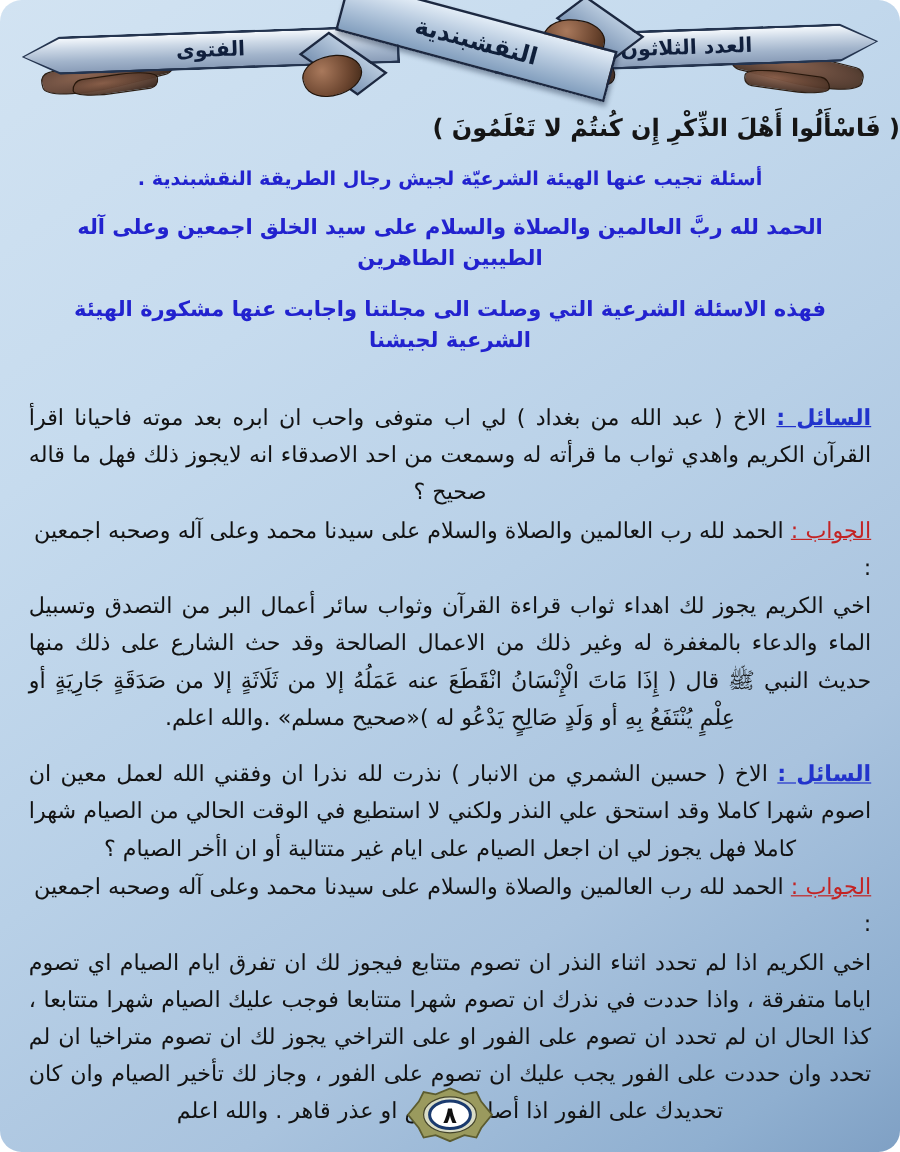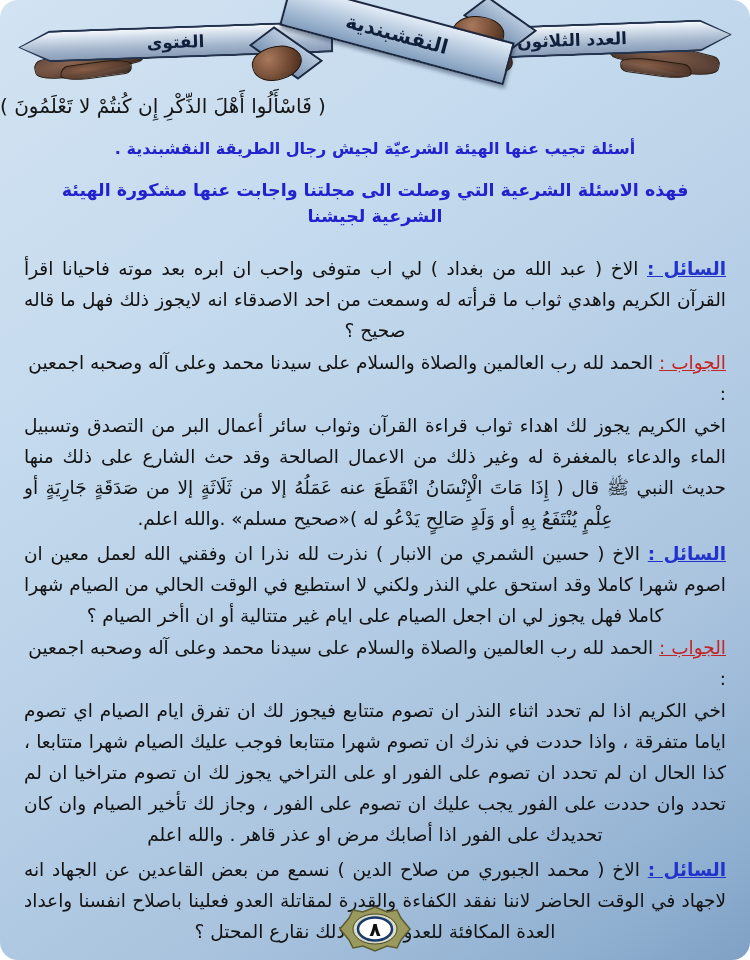--- a/index.html
+++ b/index.html
@@ -48,35 +48,35 @@
     background:linear-gradient(180deg,#e2ecf6 0%,#b6c9de 45%,#839fbe 100%);
     border:2px solid #1c2840;display:flex;align-items:center;justify-content:center;
     color:#0f1f3a;font-weight:bold;font-size:20px;letter-spacing:1px;
     box-shadow:2px 3px 4px rgba(20,35,60,.4);
   }
   .ribbon-tail{position:absolute;background:linear-gradient(180deg,#b7c9dd,#7e97b6);border:2px solid #1c2840;}
   .tail-l{left:256px;top:38px;width:56px;height:26px;transform:rotate(35deg) skewX(-18deg);}
   .tail-r{left:470px;top:8px;width:56px;height:26px;transform:rotate(35deg) skewX(-18deg);}
   
   .basmala{text-align:center;font-size:25px;font-weight:bold;color:#1b1b1b;margin:0 0 2px;line-height:30px;}
-  .verse{text-align:left;font-size:20px;font-weight:normal;color:#151515;margin:0 0 6px;line-height:28px;}
+  .verse{text-align:right;font-size:20px;font-weight:bold;color:#151515;margin:0 0 6px;line-height:28px;}
   
   .intro{color:#2222cf;font-weight:bold;text-align:center;margin:16px;padding:0 26px;}
   .intro.l1{font-size:16px;line-height:25px;}
   .intro.l2,.intro.l3,.intro.l4,.intro.l5{font-size:17.5px;line-height:26px;}
   
   .content{padding:4px 24px 0;}
   .para{
     margin:0 0 1px;font-size:18.5px;line-height:31px;color:#121212;
     text-align:justify;text-align-last:center;
   }
   .para.first-answer-line{text-align:right;text-align-last:right;}
   .q-label{color:#2233cc;text-decoration:underline;font-weight:bold;}
   .a-label{color:#c32424;text-decoration:underline;font-weight:normal;}
-  .qblock{margin-top:4px;}
+  .qblock{margin-top:16px;}
   
   .medallion{position:absolute;left:50%;bottom:8px;transform:translateX(-50%);}
   .medallion text{font-family:"DejaVu Sans",sans-serif;}
 </style>
 </head>
 <body>
 
 <div class="page">
 
   <div class="header">
@@ -96,20 +96,21 @@
     <div class="ribbon-tail tail-r"></div>
     <div class="knot knot1"></div>
     <div class="knot knot2"></div>
     <div class="knot knot3"></div>
     <div class="ribbon">النقشبندية</div>
   </div>
 
   <p class="verse">( فَاسْأَلُوا أَهْلَ الذِّكْرِ إِن كُنتُمْ لا تَعْلَمُونَ )</p>
 
   <p class="intro l1">أسئلة تجيب عنها الهيئة الشرعيّة لجيش رجال الطريقة النقشبندية .</p>
+  <p class="intro l2">الحمد لله ربَّ العالمين والصلاة والسلام على سيد الخلق اجمعين وعلى آله الطيبين الطاهرين</p>
   <p class="intro l4">فهذه الاسئلة الشرعية التي وصلت الى مجلتنا واجابت عنها مشكورة الهيئة الشرعية لجيشنا</p>
 
   <div class="content">
 
     <p class="para qblock"><span class="q-label">السائل :</span> <span>الاخ ( عبد الله من بغداد ) لي اب متوفى واحب ان ابره بعد موته فاحيانا اقرأ القرآن الكريم واهدي ثواب ما قرأته له وسمعت من احد الاصدقاء انه لايجوز ذلك فهل ما قاله صحيح ؟</span></p>
     <p class="para first-answer-line"><span class="a-label">الجواب :</span> <span>الحمد لله رب العالمين والصلاة والسلام على سيدنا محمد وعلى آله وصحبه اجمعين :</span></p>
     <p class="para">اخي الكريم يجوز لك اهداء ثواب قراءة القرآن وثواب سائر أعمال البر من التصدق وتسبيل الماء والدعاء بالمغفرة له وغير ذلك من الاعمال الصالحة وقد حث الشارع على ذلك منها حديث النبي ﷺ قال ( إِذَا مَاتَ الْإِنْسَانُ انْقَطَعَ عنه عَمَلُهُ إلا من ثَلَاثَةٍ إلا من صَدَقَةٍ جَارِيَةٍ أو عِلْمٍ يُنْتَفَعُ بِهِ أو وَلَدٍ صَالِحٍ يَدْعُو له )«صحيح مسلم» .والله اعلم.</p>
 
     <p class="para qblock"><span class="q-label">السائل :</span> <span>الاخ ( حسين الشمري من  الانبار ) نذرت لله نذرا ان وفقني الله لعمل معين ان اصوم شهرا كاملا وقد استحق علي النذر ولكني لا استطيع في الوقت الحالي من الصيام شهرا كاملا فهل يجوز لي ان اجعل الصيام على ايام غير متتالية أو ان اأخر الصيام ؟</span></p>
     <p class="para first-answer-line"><span class="a-label">الجواب :</span> <span>الحمد لله رب العالمين والصلاة والسلام على سيدنا محمد وعلى آله وصحبه اجمعين :</span></p>

